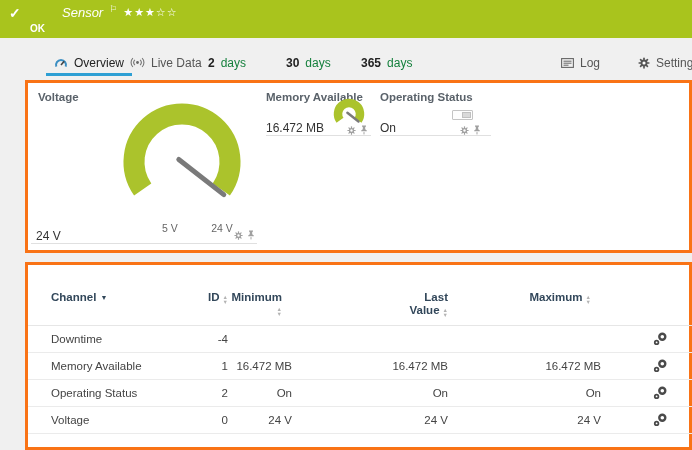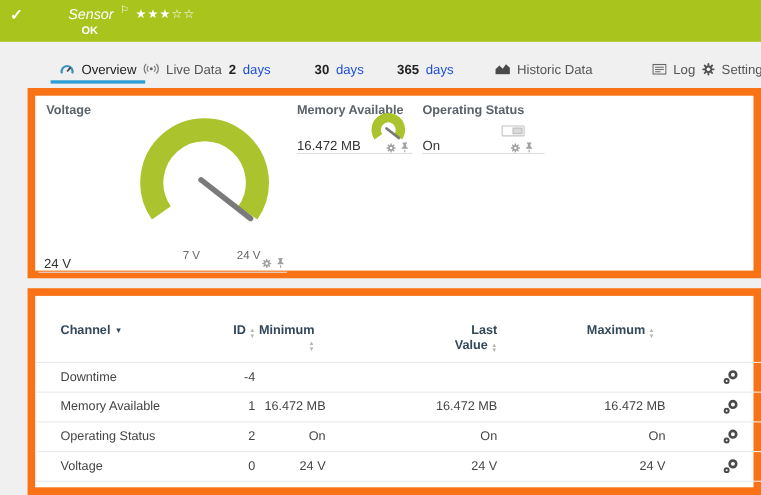--- a/index.html
+++ b/index.html
@@ -8,37 +8,37 @@
 
   
   .sensor-header { position:absolute; left:0; top:0; width:692px; height:38px;
                    background:#a9c41d; color:#fff; }
   .hdr-check { position:absolute; left:9px; top:5px; font-size:14px; font-weight:bold; }
   .hdr-line  { position:absolute; left:30px; top:5px; display:flex; align-items:baseline; gap:6px; white-space:nowrap; }
   .hdr-kind  { font-style:italic; font-size:13px;margin-left:32px; }
   .hdr-title { font-weight:bold; font-size:14.5px; }
   .hdr-flag  { font-size:9px; position:relative; top:-5px; }
   .hdr-stars { font-size:11px; letter-spacing:1px; position:relative; top:-1px; }
-  .hdr-status{ position:absolute; left:30px; top:23px; font-size:10px; font-weight:bold;margin-left:44px; }
+  .hdr-status{ position:absolute; left:30px; top:23px; font-size:10px; font-weight:bold; }
 
   
   .tabbar { position:absolute; left:0; top:49px; width:692px; height:27px; }
   .tab { position:absolute; top:0; height:27px; display:flex; align-items:center; gap:6px;
          font-size:12px; color:#555; cursor:pointer; white-space:nowrap; }
   .tab .num { font-weight:bold; color:#222; }
-  .tab .unit { color:#1d4ed8; }
+  .tab .unit { color:#15803d; }
   .tab.active { color:#222; }
   .tab.active::after { content:""; position:absolute; left:-8px; right:-8px; bottom:0;
                        height:3px; background:#2d9fd4; }
   .t-overview { left:54px; }  .t-live { left:130px; } .t-d2 { left:208px; }
   .t-d30 { left:286px; } .t-d365 { left:361px;align-items:center; } .t-historic { left:450px; }
-  .t-log { left:593px; } .t-settings { left:638px; }
+  .t-log { left:561px; } .t-settings { left:638px; }
 
   
-  .panel { position:absolute; background:#fff; border:7px solid #f97316; }
+  .panel { position:absolute; background:#fff; border:3px solid #f97316; }
   .panel-gauges { left:25px; top:80px; width:667px; height:173px; }
   .panel-table  { left:25px; top:262px; width:667px; height:188px; }
 
   .w-title { position:absolute; font-size:11.5px; font-weight:bold; color:#5a626a; }
   .w-value { position:absolute; font-size:12px; color:#333; }
   .w-scale { position:absolute; font-size:10.5px; color:#666; }
   .w-line  { position:absolute; height:1px; background:#e0e0e0; }
   .w-icons { position:absolute; display:flex; gap:4px; align-items:center; }
 
   .toggle { position:absolute; width:21px; height:10px; background:#fdfdfd;
@@ -96,26 +96,20 @@
     <span class="unit">days</span>
   </div>
   <div class="tab t-d30">
     <span class="num">30</span>
     <span class="unit">days</span>
   </div>
   <div class="tab t-d365">
     <span class="num">365</span>
     <span class="unit">days</span>
   </div>
-  <div class="tab t-historic">
-    <svg width="14" height="11" viewBox="0 0 14 11">
-      <path d="M0.5 10.5 V6 L4 2.5 L7 5.5 L10 1.5 L13.5 4.5 V10.5 Z" fill="#4a4a4a"></path>
-    </svg>
-    <span>Historic Data</span>
-  </div>
   <div class="tab t-log">
     <svg width="13" height="10" viewBox="0 0 13 10">
       <rect x="0.6" y="0.6" width="11.8" height="8.8" fill="none" stroke="#666" stroke-width="1.1"></rect>
       <line x1="2.5" y1="3.2" x2="10.5" y2="3.2" stroke="#666" stroke-width="1"></line>
       <line x1="2.5" y1="5.2" x2="10.5" y2="5.2" stroke="#666" stroke-width="1"></line>
       <line x1="2.5" y1="7.2" x2="7.5" y2="7.2" stroke="#666" stroke-width="1"></line>
     </svg>
     <span>Log</span>
   </div>
   <div class="tab t-settings">
@@ -134,21 +128,21 @@
 </div>
 
 <div class="panel panel-gauges">
 
   <div>
     <span class="w-title" style="left:10px; top:8px;">Voltage</span>
     <svg style="position:absolute; left:92px; top:15px;" width="124" height="114" viewBox="0 0 124 114">
       <path d="M 22.7 91.5 A 48 48 0 1 1 101.3 91.5" fill="none" stroke="#abc32c" stroke-width="21"></path>
       <line x1="58.8" y1="61.5" x2="103.8" y2="96.6" stroke="#7a7a7a" stroke-width="5" stroke-linecap="round"></line>
     </svg>
-    <span class="w-scale" style="left:127px; top:139px; width:30px; text-align:center;">7 V</span>
+    <span class="w-scale" style="left:127px; top:139px; width:30px; text-align:center;">5 V</span>
     <span class="w-scale" style="left:176px; top:139px; width:36px; text-align:center;">24 V</span>
     <span class="w-value" style="left:8px; top:146px;">24 V</span>
     <div class="w-icons" style="left:206px; top:147px;">
       <svg width="9" height="9" viewBox="0 0 16 16">
         <g fill="#a0a0a0">
           <rect x="6.9" y="0.5" width="2.2" height="15" rx="1"></rect>
             <rect x="0.5" y="6.9" width="15" height="2.2" rx="1"></rect>
           <rect x="6.9" y="0.5" width="2.2" height="15" rx="1" transform="rotate(45 8 8)"></rect>
           <rect x="6.9" y="0.5" width="2.2" height="15" rx="1" transform="rotate(-45 8 8)"></rect>
           <circle cx="8" cy="8" r="4.6"></circle>

